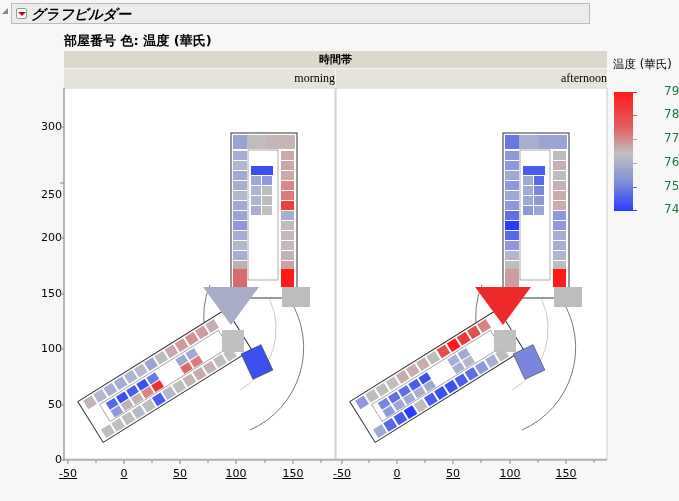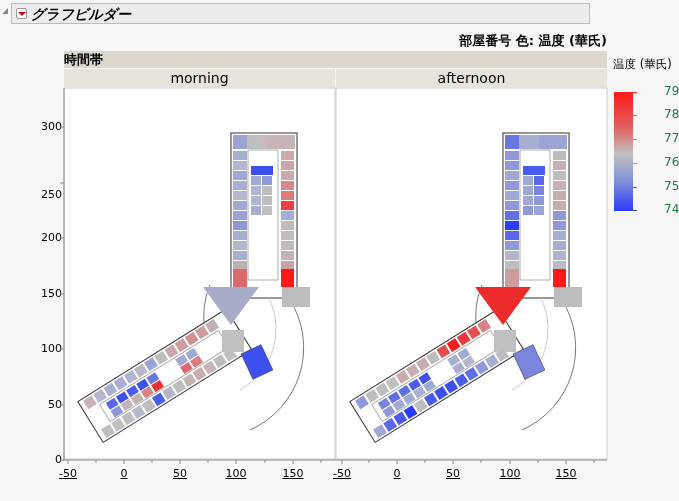--- a/index.html
+++ b/index.html
@@ -2,23 +2,23 @@
 <html><head>
 <meta charset="utf-8">
 <style>
   html, body { margin:0; padding:0; }
   body { width:679px; height:501px; background:#f7f7f7; font-family:"DejaVu Sans", sans-serif; position:relative; overflow:hidden; }
   .outline-header { position:absolute; left:11px; top:3px; width:579px; height:21px; background:#ececec; border:1px solid #bcbcbc; box-sizing:border-box; }
   .disclosure { position:absolute; left:2px; top:8px; width:0; height:0; border-left:6px solid transparent; border-bottom:6px solid #888; }
   .menu-btn { position:absolute; left:4px; top:4px; width:11px; height:11px; border:1px solid #999; background:#fff; box-sizing:border-box; border-radius:2px; }
   .menu-btn::after { content:""; position:absolute; left:1px; top:3px; border-left:4px solid transparent; border-right:4px solid transparent; border-top:4px solid #d0021b; }
   .outline-title { position:absolute; left:19px; top:0px; font-size:14px; font-weight:bold; font-style:italic; color:#000; line-height:20px; }
-  .graph-title { position:absolute; left:64px; top:32px; width:543px; text-align:right; font-size:13px; font-weight:bold; color:#000; }
-  .grp-header { position:absolute; left:64px; top:51px; width:543px; height:17px; background:#dcd9cc; font-size:13px; font-weight:bold; line-height:17px; color:#000; }
-  .sub-header { position:absolute; top:69px; height:18px; background:#e6e4da; font-size:14px; text-align:center; line-height:18px; color:#000; }
+  .graph-title { position:absolute; left:64px; top:32px; width:543px; text-align:left; font-size:13px; font-weight:bold; color:#000; }
+  .grp-header { position:absolute; left:64px; top:51px; width:543px; height:17px; background:#dcd9cc; font-size:11px; font-weight:bold; text-align:center; line-height:17px; color:#000; }
+  .sub-header { position:absolute; top:69px; height:18px; background:#e6e4da; font-size:12px; text-align:right; line-height:18px; color:#000;font-family:Liberation Serif, serif; }
   .legend-title { position:absolute; left:613px; top:57px; font-size:11.5px; color:#000; }
   .legend-bar { position:absolute; left:614px; top:92px; width:19px; height:119px; background:linear-gradient(to bottom,#ff1a1a 0%,#e06060 30%,#c0c0c0 52%,#8090d8 75%,#2a3cff 100%); }
   .legend-tick { position:absolute; left:633px; width:4px; height:1px; }
   .legend-label { position:absolute; left:664px; font-size:12px; color:#15803d; }
   .ytick-label { position:absolute; right:617px; font-size:11px; color:#000; text-align:left; }
   .xtick-label { position:absolute; top:467px; font-size:11px; color:#000; transform:translateX(-50%);text-decoration:underline; }
   svg { position:absolute; left:0; top:0; }
 </style>
 </head>
 <body>

